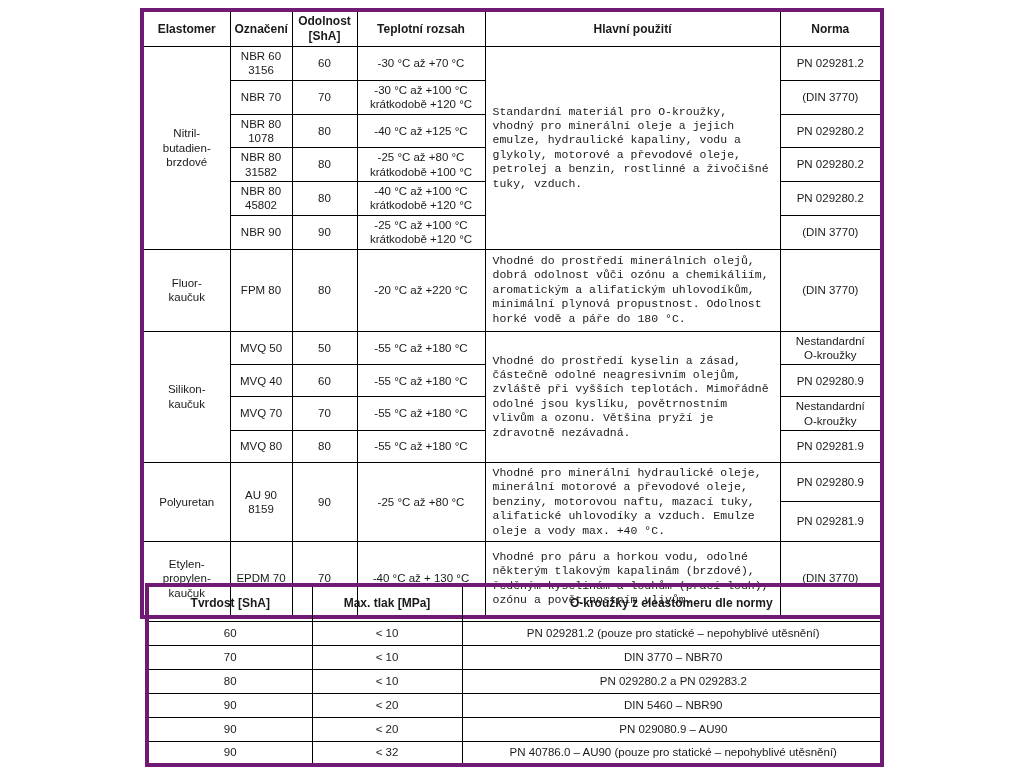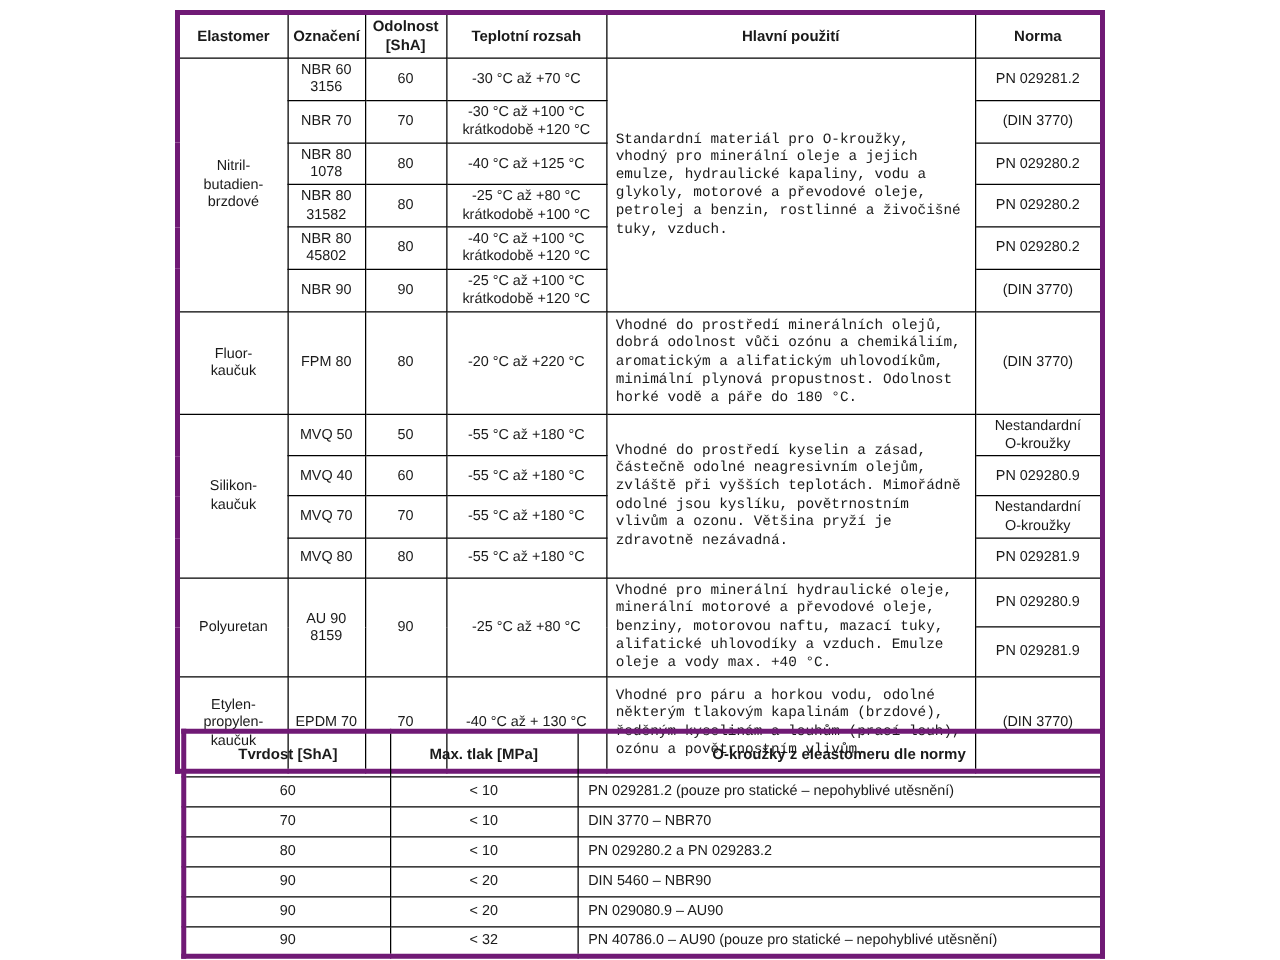--- a/index.html
+++ b/index.html
@@ -21,21 +21,21 @@
     font-size: 11.5px;
     line-height: 1.25;
     padding: 2px 4px;
     text-align: center;
     vertical-align: middle;
     overflow: hidden;
   }
   th { font-weight: bold; font-size: 12px; }
   .pre { white-space: pre-line; }
   .use { text-align: left; padding: 3px 7px; font-family: Liberation Mono, monospace; }
-  .left { text-align: left; padding-left: 8px; }
+  .left { text-align: center; padding-left: 8px; }
   #elastomer-table { position: absolute; left: 140px; top: 8px; width: 740px; }
   #pressure-table  { position: absolute; left: 145px; top: 583px; width: 735px; }
 </style>
 </head>
 <body>
 
 <div class="page">
 
   <table id="elastomer-table">
     <colgroup>

